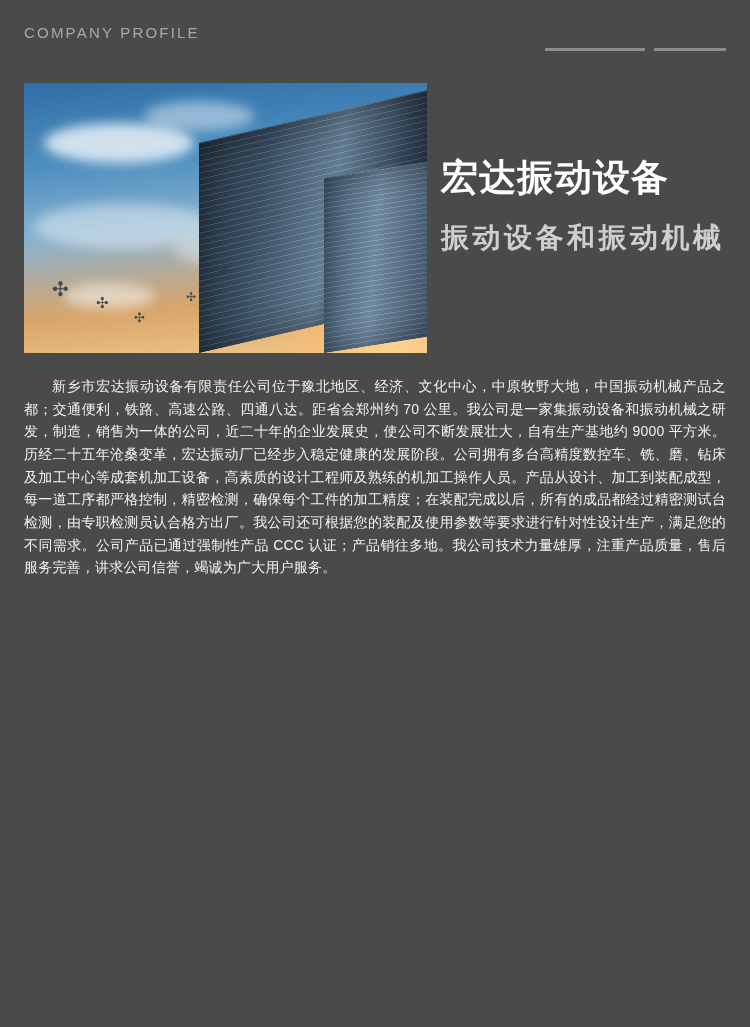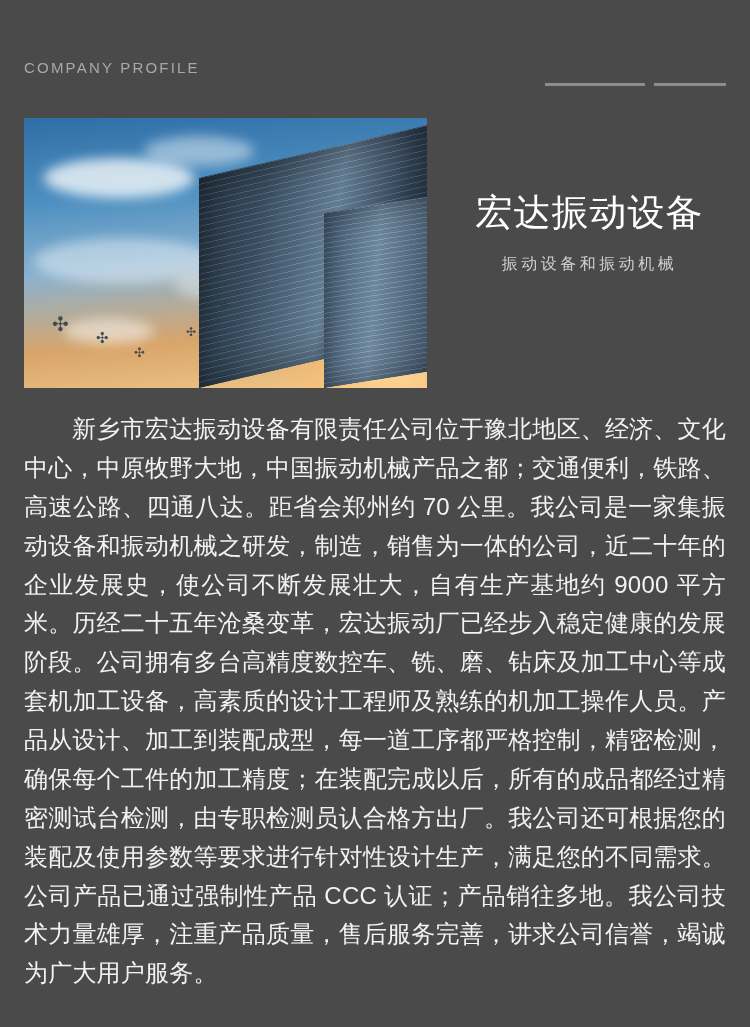--- a/index.html
+++ b/index.html
@@ -16,22 +16,21 @@
   .page {
     position: relative;
     width: 750px;
     height: 1027px;
     background: #4a4a4a;
     box-sizing: border-box;
     padding: 0 24px;
   }
   
   .header {
-    padding-top: 30px;
-    margin-top: 29px;
+    padding-top: 24px;
   }
   .eyebrow {
     color: #a9a9a9;
     font-size: 15px;
     letter-spacing: 2.2px;
     font-weight: 400;
     line-height: 1.2;
   }
   .title-row {
     display: flex;
@@ -152,43 +151,44 @@
     opacity: .85;
   }
   .b1 { left: 28px;  top: 196px; font-size: 20px; }
   .b2 { left: 72px;  top: 212px; font-size: 15px; }
   .b3 { left: 110px; top: 228px; font-size: 13px; }
   .b4 { left: 162px; top: 208px; font-size: 12px; }
   .b5 { left: 196px; top: 182px; font-size: 11px; }
 
   .hero-text {
     flex: 1;
-    padding-left: 26px;
+    padding-left: 14px;
     padding-top: 72px;
-    text-align: center;
+    text-align: left;
+    font-weight: bold;
   }
   .brand-name {
     color: #ffffff;
     font-size: 37px;
     letter-spacing: 1px;
     line-height: 1.25;
     white-space: nowrap;
   }
   .brand-sub {
     color: #cfcfcf;
-    font-size: 16px;
+    font-size: 28px;
     letter-spacing: 3.5px;
     margin-top: 18px;
     white-space: nowrap;
   }
   
   .body-copy {
     margin-top: 22px;
     color: #f2f2f2;
-    font-size: 24px;
+    font-size: 14px;
     line-height: 1.62;
     text-align: justify;
     text-justify: inter-ideograph;
     letter-spacing: 0.2px;
   }
   .body-copy p {
     margin: 0;
     text-indent: 2em;
   }
 </style>

